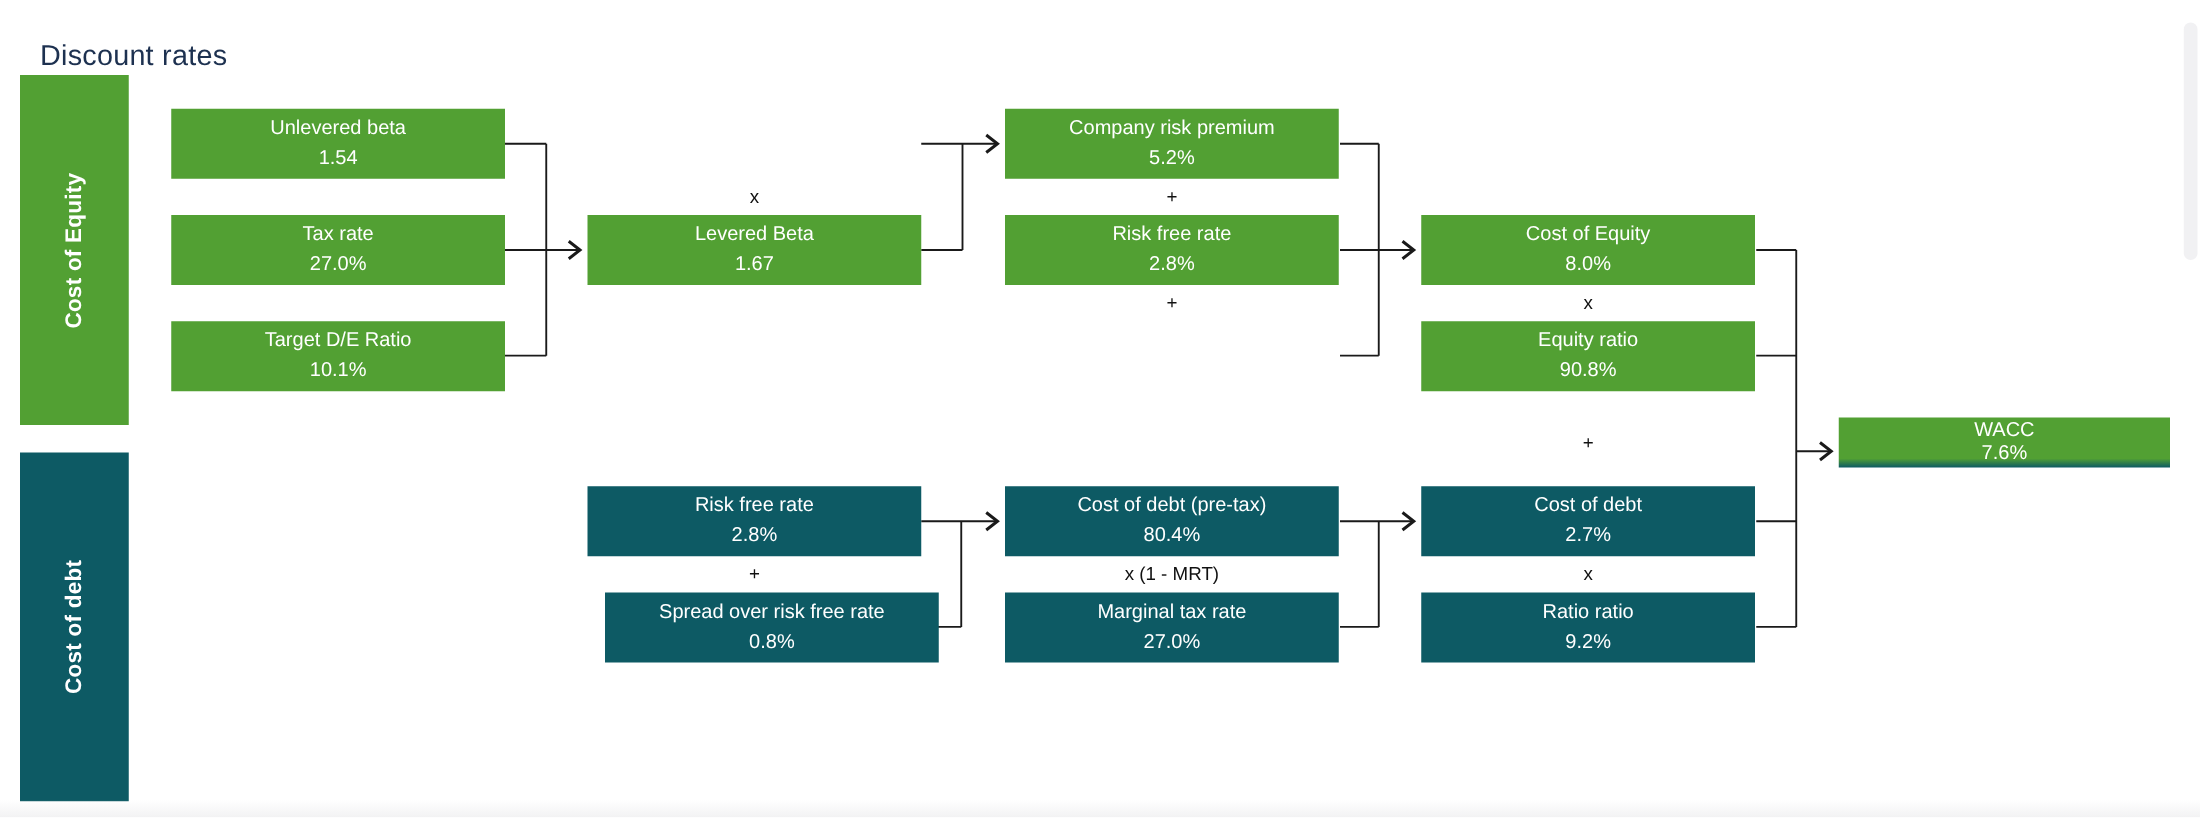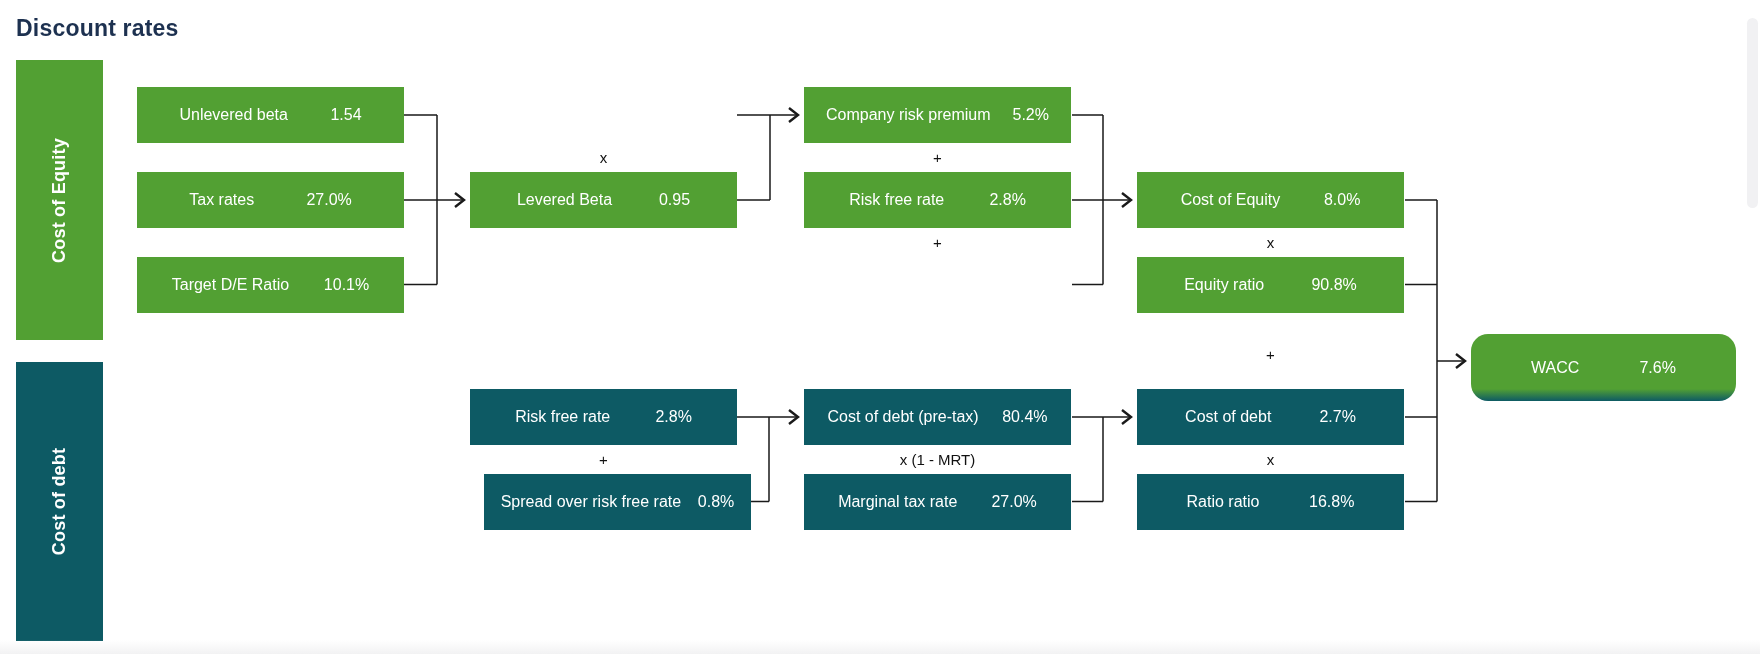--- a/index.html
+++ b/index.html
@@ -4,31 +4,31 @@
 <style>
   :root{
     --equity-green:#52a033;
     --debt-teal:#0d5a64;
     --title-navy:#1d3150;
     --line-black:#1a1a1a;
   }
   html,body{margin:0;padding:0;background:#fff;}
   body{font-family:"Liberation Sans",sans-serif;}
   .canvas{position:relative;width:1760px;height:654px;background:#fff;overflow:hidden;}
-  .page-title{position:absolute;left:16px;top:15px;margin:0;font-size:23px;font-weight:700;color:var(--title-navy);letter-spacing:.2px;}
+  .page-title{position:absolute;left:16px;top:15px;margin:16px;font-size:23px;font-weight:400;color:var(--title-navy);letter-spacing:.2px;}
   .sidebar{position:absolute;left:16px;width:87px;display:flex;align-items:center;justify-content:center;}
   .sidebar span{transform:rotate(-90deg);white-space:nowrap;color:#fff;font-size:18px;font-weight:600;letter-spacing:.2px;}
   .sidebar.green{background:var(--equity-green);top:60px;height:280px;}
   .sidebar.teal{background:var(--debt-teal);top:362px;height:279px;}
-  .node{position:absolute;width:267px;height:56px;display:flex;flex-direction:row;justify-content:space-evenly;align-items:center;color:#fff;text-align:center;}
+  .node{position:absolute;width:267px;height:56px;display:flex;flex-direction:column;justify-content:space-evenly;align-items:center;color:#fff;text-align:center;}
   .node.green{background:var(--equity-green);}
   .node.teal{background:var(--debt-teal);}
   .node .node-label,.node .node-value{font-size:16px;line-height:1;}
-  .node.wacc{left:1471px;top:334px;width:265px;height:67px;
-    background:linear-gradient(to bottom,var(--equity-green) 0%,var(--equity-green) 82%,var(--debt-teal) 100%);border-radius:17px;}
+  .node.wacc{left:1471px;top:334px;width:265px;height:40px;
+    background:linear-gradient(to bottom,var(--equity-green) 0%,var(--equity-green) 82%,var(--debt-teal) 100%);}
   .op{position:absolute;width:267px;height:29px;display:flex;align-items:center;justify-content:center;
       color:#111;font-size:15px;line-height:1;}
   svg.connectors{position:absolute;left:0;top:0;pointer-events:none;}
   .scrollbar-thumb{position:absolute;right:2px;top:18px;width:11px;height:190px;border-radius:6px;background:#f1f1f3;}
   .bottom-fade{position:absolute;left:0;bottom:0;width:100%;height:14px;
       background:linear-gradient(to bottom,rgba(240,240,241,0),#f2f2f3);}
 </style>
 </head>
 <body>
 
@@ -66,31 +66,31 @@
 
     <path d="M1437 200 V501.5 M1437 361 H1464"></path>
     <polyline points="1456,354 1465,361 1456,368" stroke-width="2.4"></polyline>
   </svg>
 
   <div class="node green" style="left:137px;top:87px">
     <div class="node-label">Unlevered beta</div>
     <div class="node-value">1.54</div>
   </div>
   <div class="node green" style="left:137px;top:172px">
-    <div class="node-label">Tax rates</div>
+    <div class="node-label">Tax rate</div>
     <div class="node-value">27.0%</div>
   </div>
   <div class="node green" style="left:137px;top:257px">
     <div class="node-label">Target D/E Ratio</div>
     <div class="node-value">10.1%</div>
   </div>
 
   <div class="node green" style="left:470px;top:172px">
     <div class="node-label">Levered Beta</div>
-    <div class="node-value">0.95</div>
+    <div class="node-value">1.67</div>
   </div>
 
   <div class="node green" style="left:804px;top:87px">
     <div class="node-label">Company risk premium</div>
     <div class="node-value">5.2%</div>
   </div>
   <div class="node green" style="left:804px;top:172px">
     <div class="node-label">Risk free rate</div>
     <div class="node-value">2.8%</div>
   </div>
@@ -121,21 +121,21 @@
     <div class="node-label">Marginal tax rate</div>
     <div class="node-value">27.0%</div>
   </div>
 
   <div class="node teal" style="left:1137px;top:389px">
     <div class="node-label">Cost of debt</div>
     <div class="node-value">2.7%</div>
   </div>
   <div class="node teal" style="left:1137px;top:474px">
     <div class="node-label">Ratio ratio</div>
-    <div class="node-value">16.8%</div>
+    <div class="node-value">9.2%</div>
   </div>
 
   <div class="node wacc">
     <div class="node-label">WACC</div>
     <div class="node-value">7.6%</div>
   </div>
 
   <div class="op" style="left:470px;top:143px">x</div>
   <div class="op" style="left:804px;top:143px">+</div>
   <div class="op" style="left:804px;top:228px">+</div>

